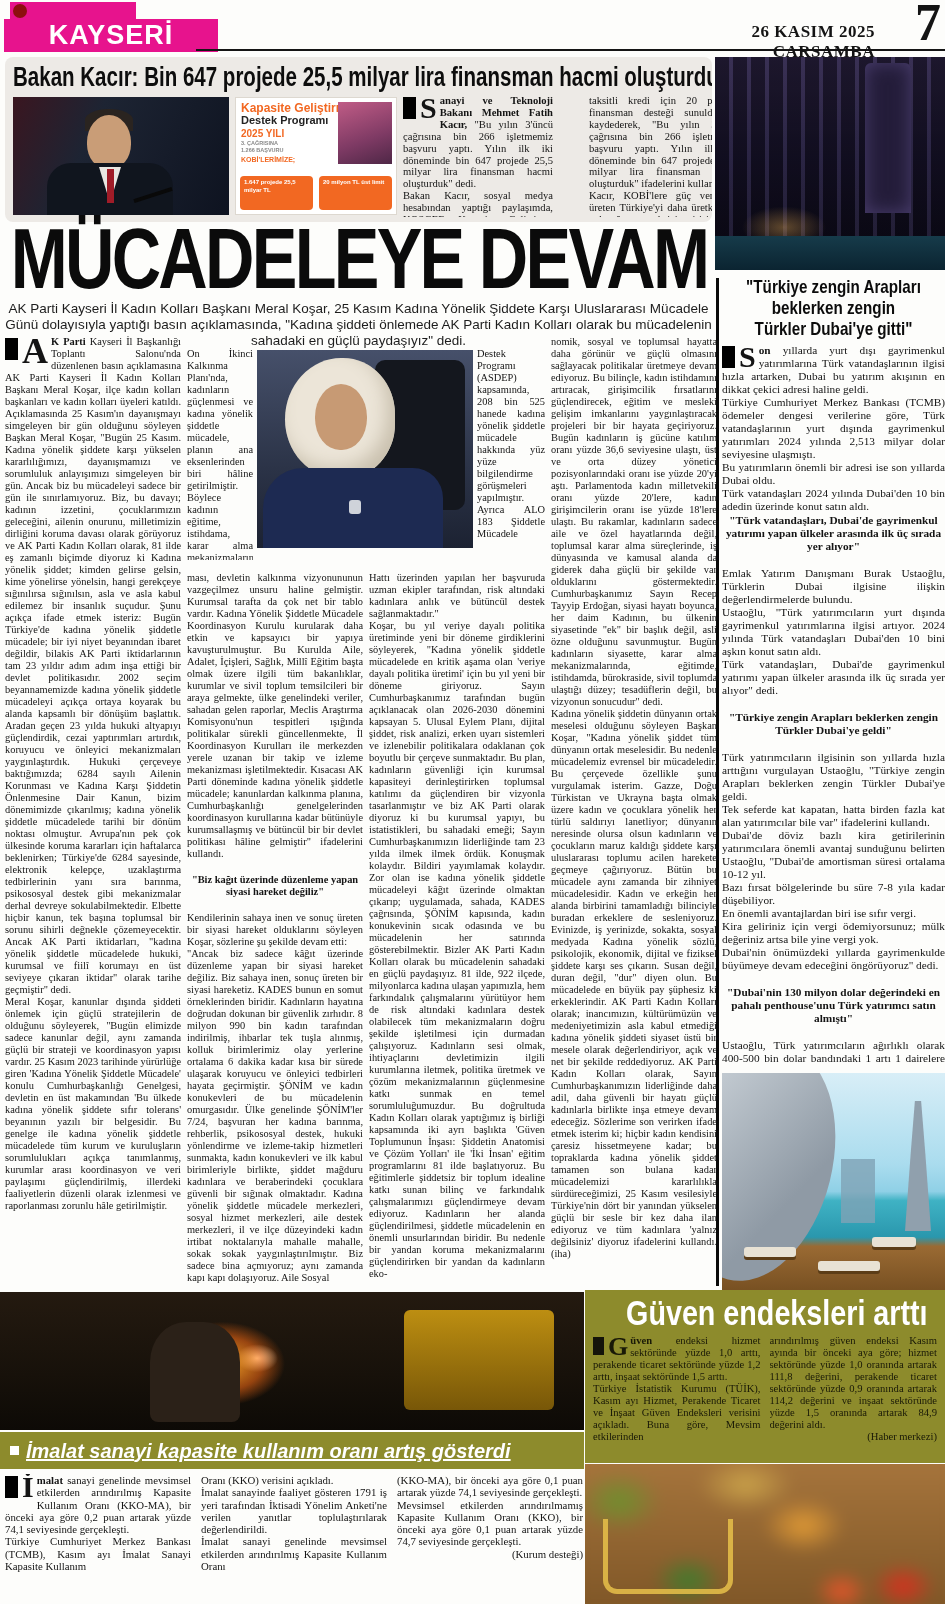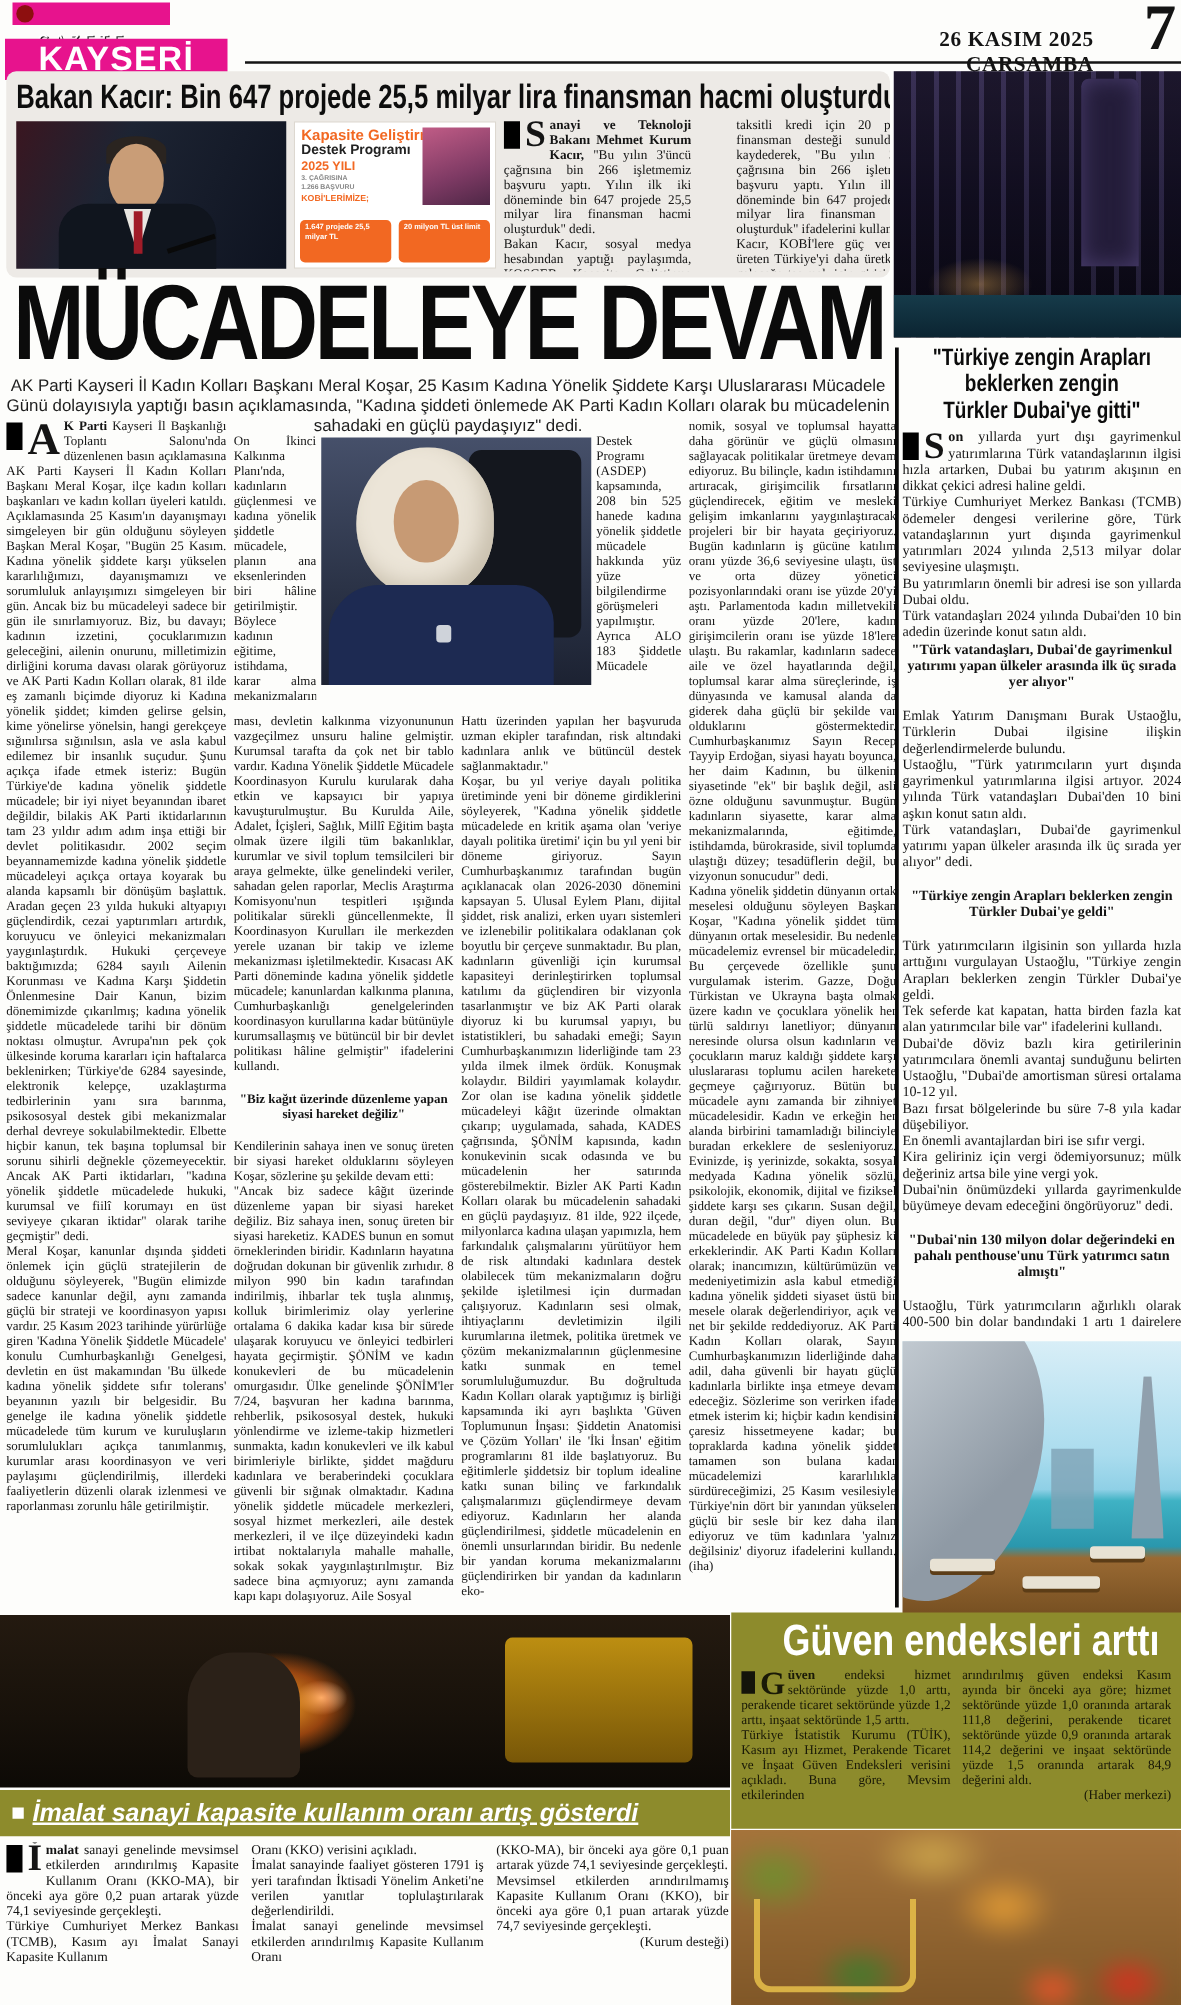--- a/index.html
+++ b/index.html
@@ -5,21 +5,21 @@
   html,body{margin:0;padding:0;background:#ffffff;}
   .page{position:relative;width:945px;height:1604px;background:#fdfdfb;overflow:hidden;
         font-family:"Liberation Serif","DejaVu Serif",serif;color:#141414;}
   .sans{font-family:"Liberation Sans","DejaVu Sans",sans-serif;}
   
   .logo{position:absolute;left:4px;top:2px;width:190px;height:50px;}
   .logo-top{position:absolute;left:6px;top:0;width:126px;height:18px;background:#e7138d;
             display:flex;align-items:center;padding-left:20px;box-sizing:border-box;}
   .logo-badge{position:absolute;left:3px;top:2px;width:14px;height:14px;border-radius:50%;background:#8d0f0f;}
   .logo-top span{color:#fff;font:800 12px/12px "Liberation Sans",sans-serif;letter-spacing:4px;text-shadow:1px 1px 0 #222;margin-top:42px;}
-  .logo-main{position:absolute;left:0;top:29px;width:178px;height:33px;background:#e7138d;
+  .logo-main{position:absolute;left:0;top:17px;width:214px;height:33px;background:#e7138d;
              color:#fff;font:900 27px/33px "Liberation Sans",sans-serif;text-align:center;letter-spacing:1px;}
   .head-line{position:absolute;left:196px;top:49px;width:749px;height:2px;background:#151515;}
   .guncel{position:absolute;left:392px;top:13px;width:148px;height:45px;background:#fff;z-index:2;
           display:flex;align-items:center;justify-content:center;
           color:#b9b9b9;font:900 31px/31px "Liberation Sans",sans-serif;letter-spacing:3px;}
   .date{position:absolute;left:660px;top:22px;width:215px;text-align:right;
         font:700 17px/20px "Liberation Serif",serif;letter-spacing:.5px;}
   .pagenum{position:absolute;left:884px;top:-4px;width:57px;text-align:right;
            font:700 52px/54px "Liberation Serif",serif;}
   
@@ -165,21 +165,21 @@
       <div class="info-year">2025 YILI</div>
       <div class="info-tiny">3. ÇAĞRISINA</div>
       <div class="info-tiny">1.266 BAŞVURU</div>
       <div class="info-kobi">KOBİ'LERİMİZE;</div>
       <div class="info-photo"></div>
       <div class="info-badges">
         <div class="info-badge">1.647 projede 25,5 milyar TL</div>
         <div class="info-badge">20 milyon TL üst limit</div>
       </div>
     </div>
-    <div class="ta-col ta-c1"><span class="sq"></span><span class="dropcap">S</span><span class="lead-b">anayi ve Teknoloji Bakanı Mehmet Kurum Kacır,</span><span> "Bu yılın 3'üncü çağrısına bin 266 işletmemiz başvuru yaptı. Yılın ilk iki döneminde bin 647 projede 25,5 milyar lira finansman hacmi oluşturduk" dedi.
+    <div class="ta-col ta-c1"><span class="sq"></span><span class="dropcap">S</span><span class="lead-b">anayi ve Teknoloji Bakanı Mehmet Fatih Kacır,</span><span> "Bu yılın 3'üncü çağrısına bin 266 işletmemiz başvuru yaptı. Yılın ilk iki döneminde bin 647 projede 25,5 milyar lira finansman hacmi oluşturduk" dedi.
 Bakan Kacır, sosyal medya hesabından yaptığı paylaşımda, KOSGEB Kapasite Geliştirme Destek Programı kapsamında işletmelere 20 milyon lira üst limitli, 36 ay</span></div>
     <div class="ta-col ta-c2">taksitli kredi için 20 puanlık finansman desteği sunulduğunu kaydederek, "Bu yılın 3'üncü çağrısına bin 266 işletmemiz başvuru yaptı. Yılın ilk iki döneminde bin 647 projede 25,5 milyar lira finansman hacmi oluşturduk" ifadelerini kullandı.
 Kacır, KOBİ'lere güç vermeye, üreten Türkiye'yi daha üretken bir geleceğe taşımak için girişimcileri desteklemeye devam edeceklerini ekledi. (iha)</div>
   </section>
 
   <div class="dubai-night">
     <div class="tower"></div>
     <div class="pool"></div>
   </div>
 

